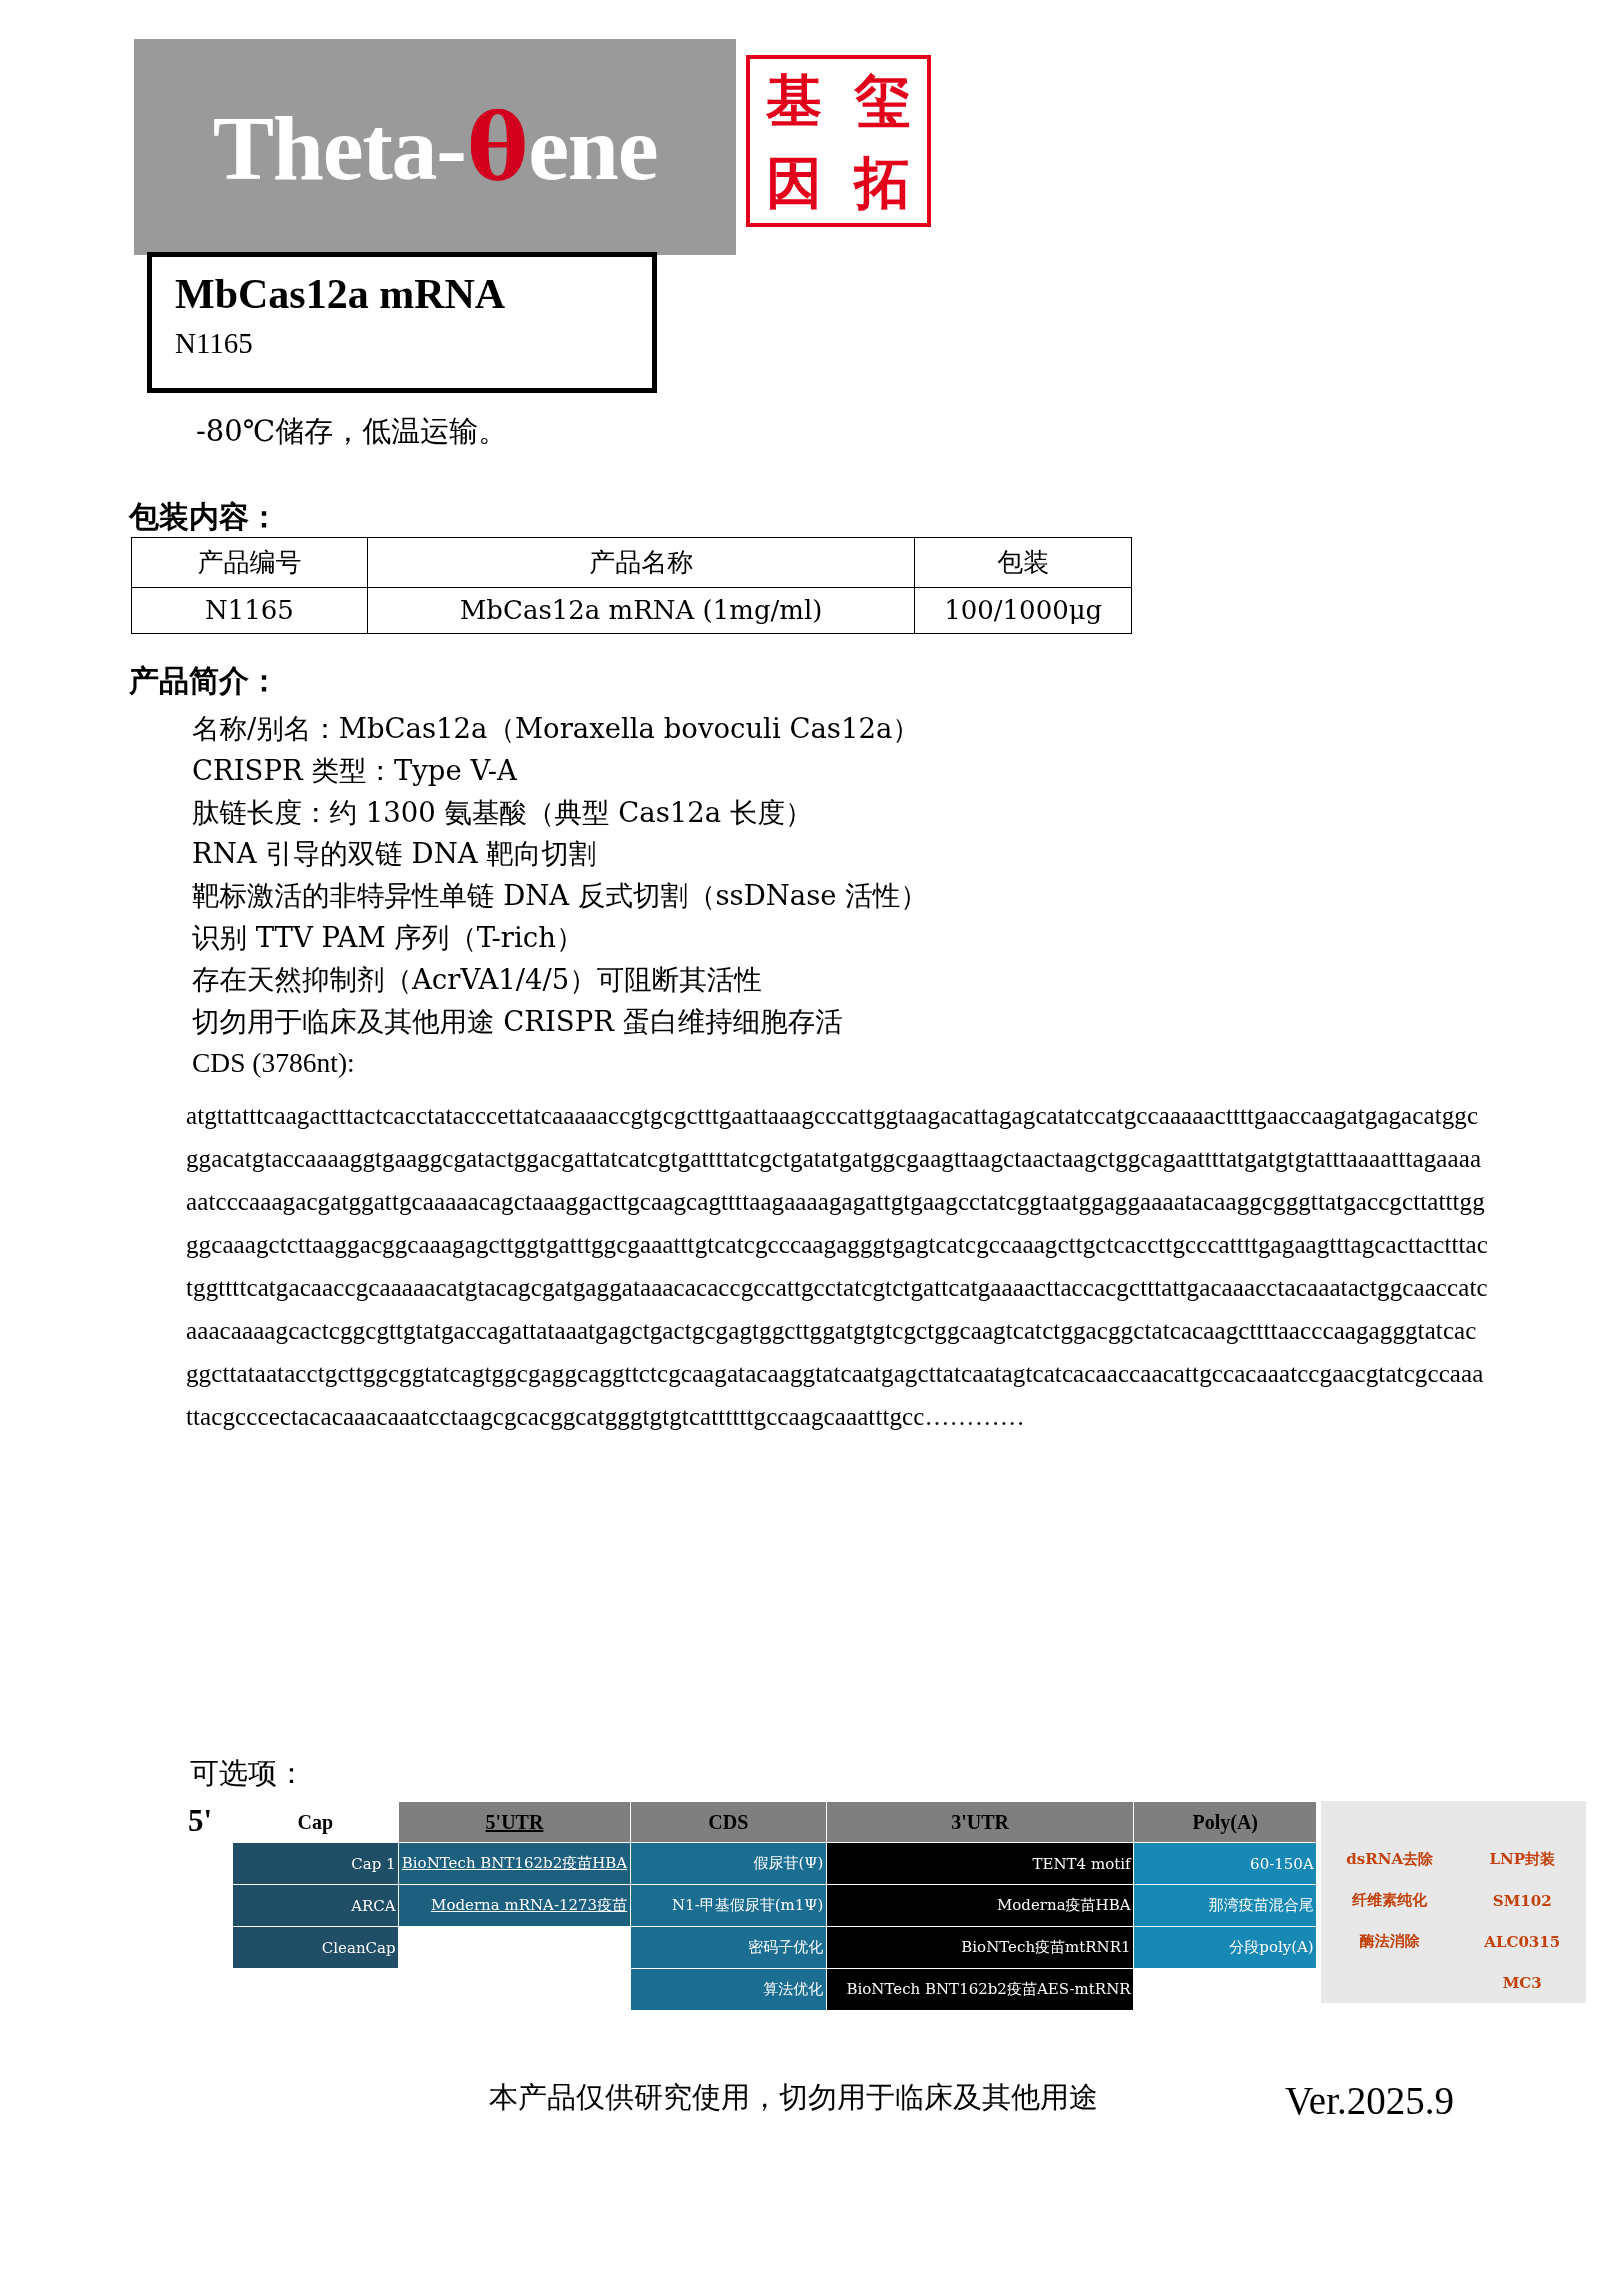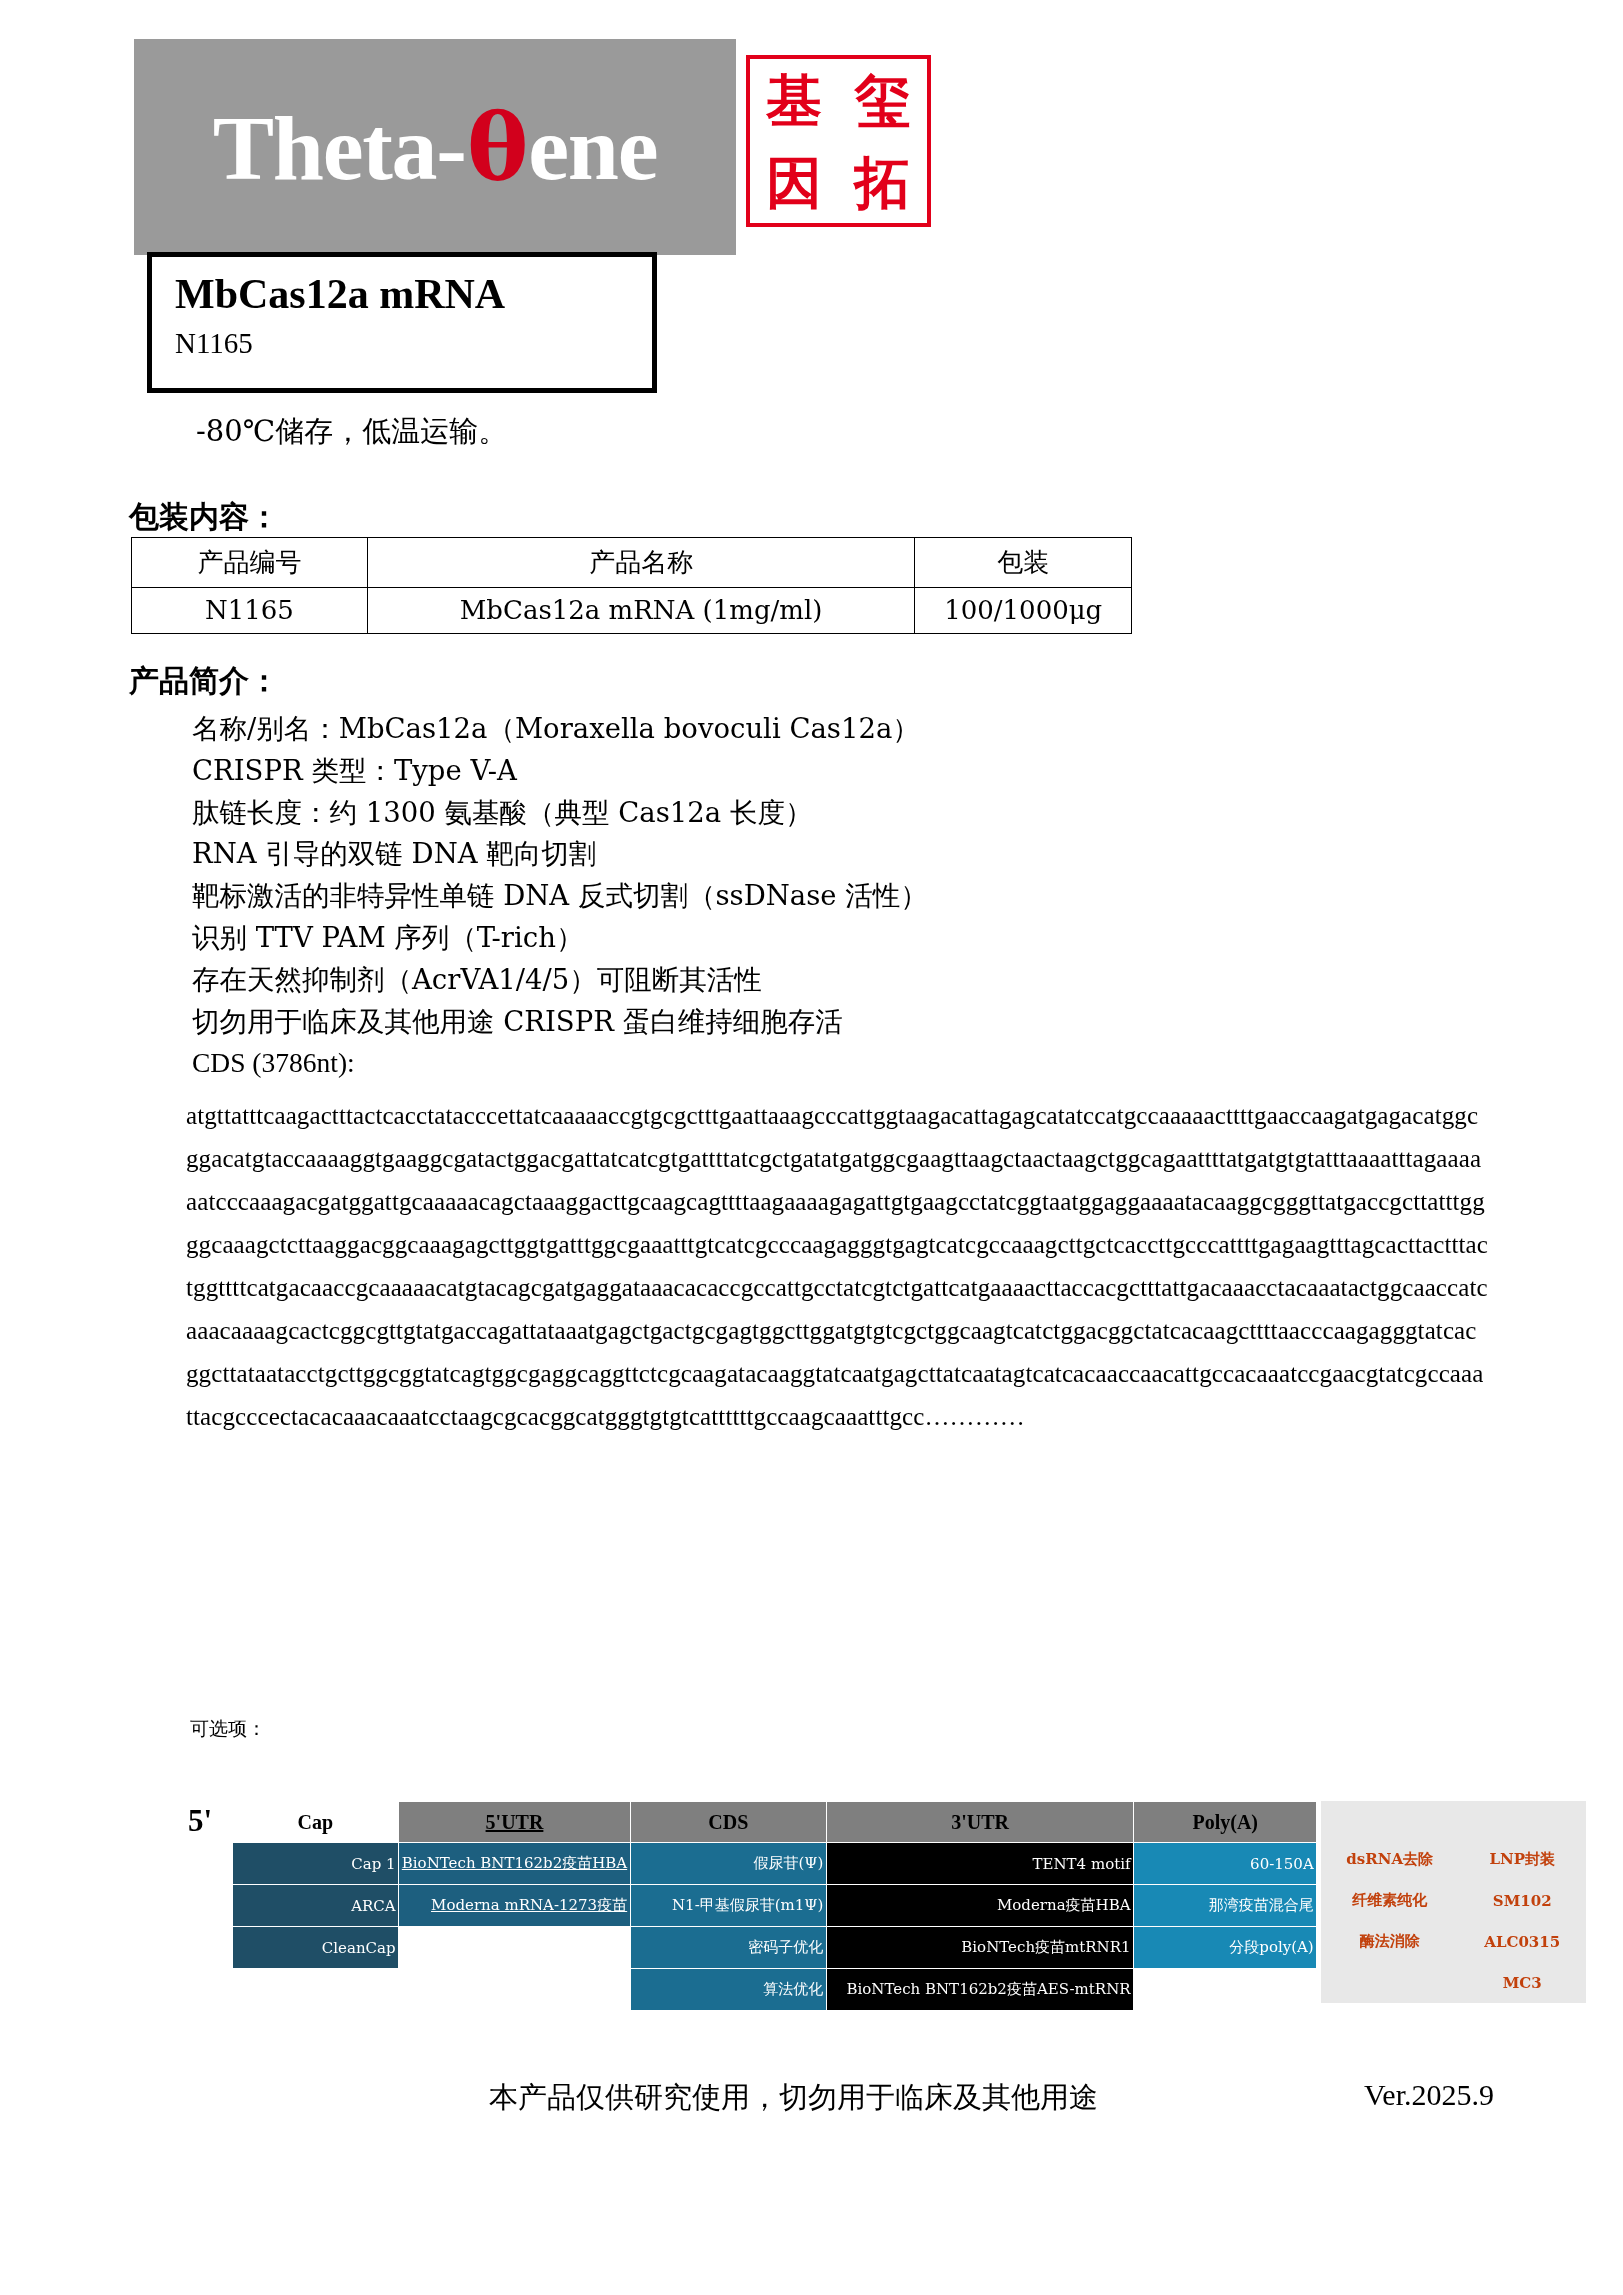--- a/index.html
+++ b/index.html
@@ -173,22 +173,22 @@
     font-family: "Liberation Serif", serif;
     line-height: 1.72;
     word-break: break-all;
     letter-spacing: 0.1px;
   }
 
   
   .options-label {
     position: absolute;
     left: 190px;
-    top: 1716px;
-    font-size: 19px;
+    top: 1754px;
+    font-size: 29px;
     font-family: Liberation Serif, serif;
   }
   .five-prime {
     position: absolute;
     left: 188px;
     top: 1803px;
     font-size: 31px;
     font-weight: bold;
     font-family: "Liberation Serif", serif;
   }
@@ -271,23 +271,23 @@
   
   .footer-note {
     position: absolute;
     left: 489px;
     top: 2078px;
     font-size: 29px;
     font-family: "DejaVu Serif", serif;
   }
   .footer-ver {
     position: absolute;
-    left: 1364px;
+    left: 1285px;
     top: 2078px;
-    font-size: 30px;
+    font-size: 39px;
     font-family: "Liberation Serif", serif;
   }
 </style>
 </head>
 <body>
 
 <div class="page">
 
   <div class="logo-row">
     <div class="logo-box">

